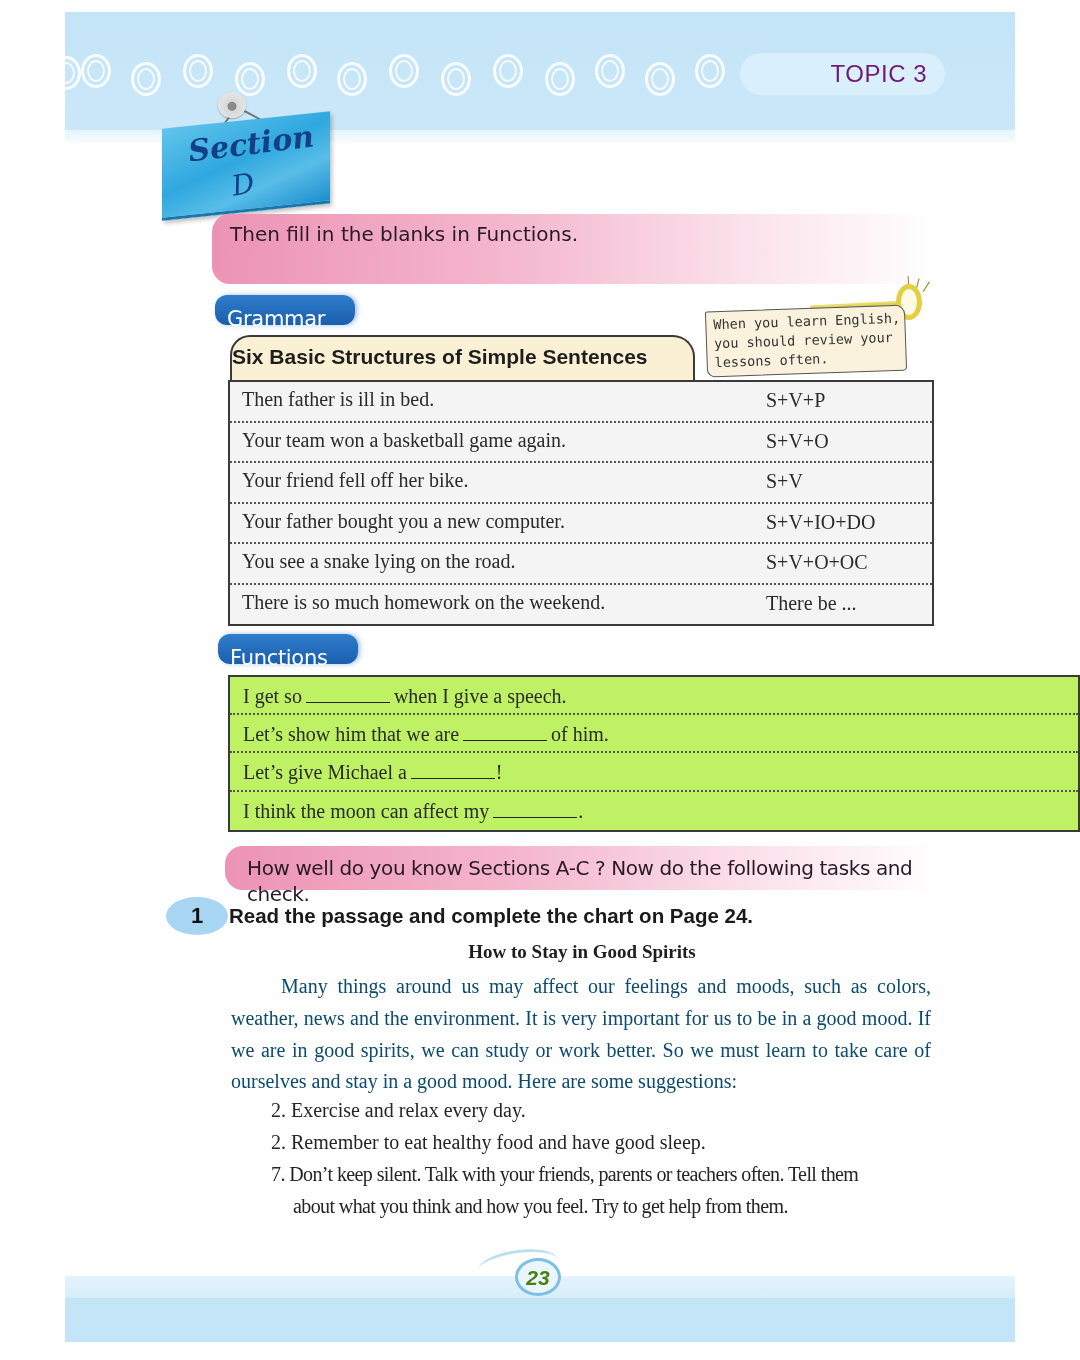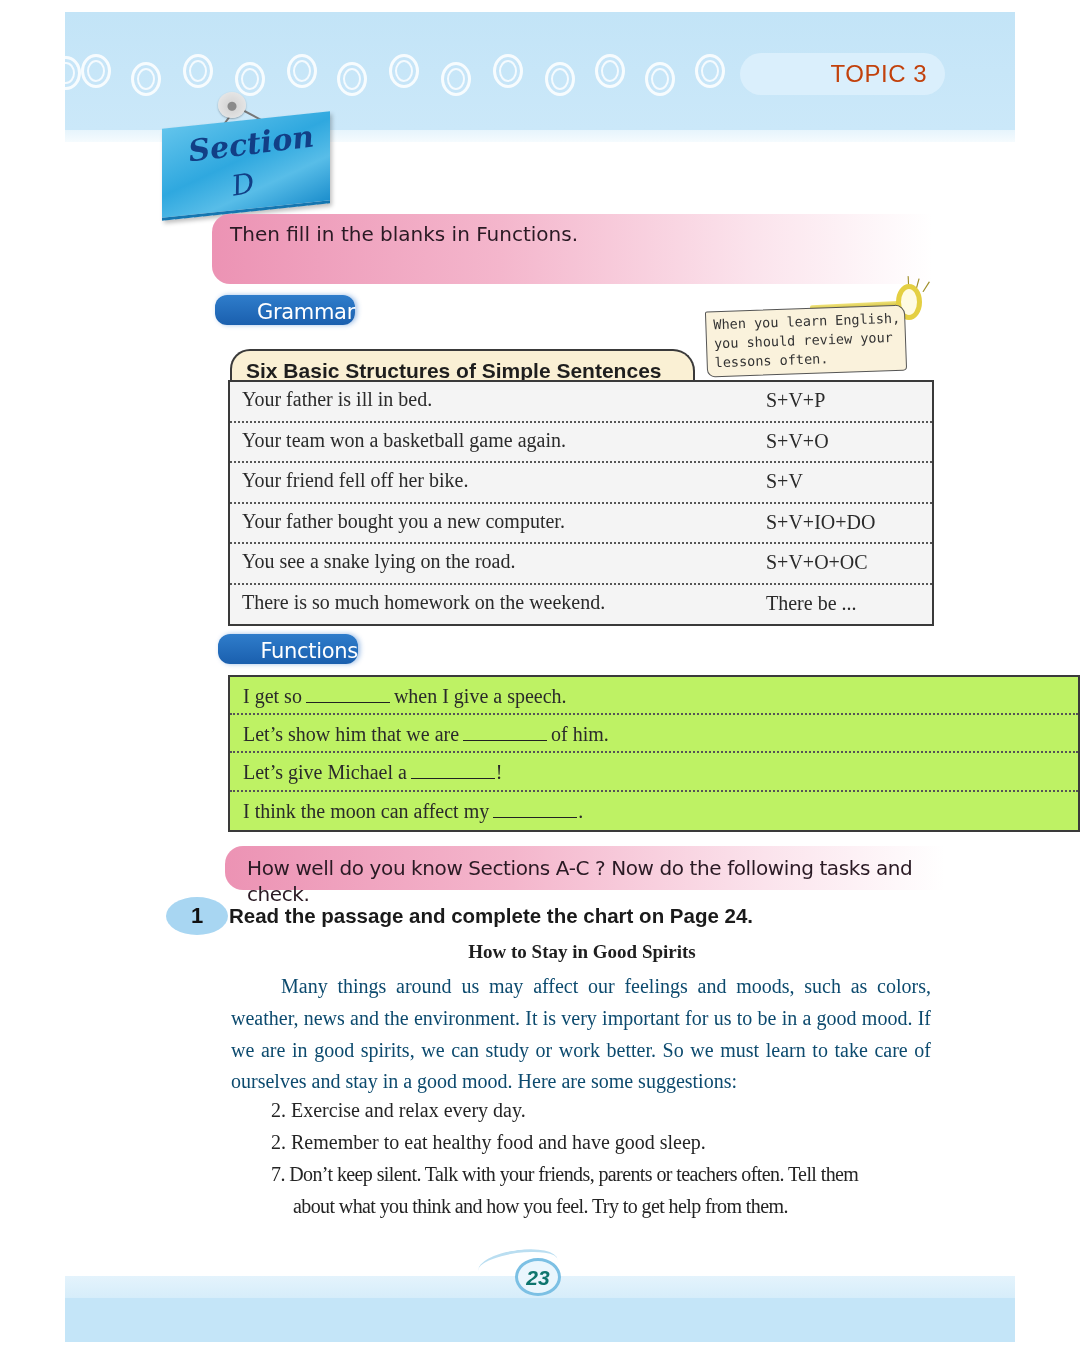--- a/index.html
+++ b/index.html
@@ -18,21 +18,21 @@
     .rings { position: absolute; left: 65px; top: 52px; width: 670px; height: 46px; overflow: hidden; }
     .ring {
       position: absolute; width: 30px; height: 34px; border-radius: 50%;
       border: 3px solid rgba(255,255,255,0.85);
       box-shadow: inset 0 0 0 3px #c6e5f8, inset 0 0 0 5px rgba(255,255,255,0.8);
     }
     .topic-pill {
       position: absolute; left: 740px; top: 53px; width: 205px; height: 42px;
       border-radius: 21px; background: rgba(220,240,252,0.9);
       display: flex; align-items: center; justify-content: flex-end; padding-right: 18px;
-      font-family: "Liberation Sans", sans-serif; font-size: 24px; color: #c2410c; letter-spacing: 0.5px;
+      font-family: "Liberation Sans", sans-serif; font-size: 24px; color: #701a75; letter-spacing: 0.5px;
     }
 
     
     .pin {
       position: absolute; left: 218px; top: 92px; width: 28px; height: 26px; border-radius: 50%;
       background: radial-gradient(circle at 50% 55%, #8a8a8a 0 4px, #d8d8d8 5px, #ededed 100%);
       box-shadow: 0 1px 2px rgba(0,0,0,0.3);
     }
     .string-l { position: absolute; left: 190px; top: 104px; width: 48px; height: 2px; background: #777; transform: rotate(-54deg); transform-origin: right center; }
     .string-r { position: absolute; left: 233px; top: 104px; width: 62px; height: 2px; background: #777; transform: rotate(28deg); transform-origin: left center; }
@@ -60,32 +60,32 @@
     }
     .banner-1 { left: 212px; top: 214px; width: 720px; height: 70px; padding: 5px 0 0 18px; font-size: 20px; line-height: 31px; }
     .banner-2 { left: 218px; top: 846px; width: 720px; height: 44px; padding: 9px 0 0 22px; font-size: 20px; line-height: 26px; letter-spacing: -0.4px; margin-left: 7px; }
 
     
     .blue-tab {
       position: absolute; height: 30px; width: 140px; border-radius: 12px;
       background: linear-gradient(#2f7dcb, #1a5fae);
       box-shadow: 2px 0 5px rgba(40,110,200,0.45);
       color: #ffffff; font-family: "DejaVu Sans", sans-serif; font-size: 21px;
-      padding: 5px 0 0 12px; letter-spacing: -0.3px; text-align: right;
+      padding: 12px 0 0 12px; letter-spacing: -0.3px;
     }
     .tab-grammar { left: 215px; top: 295px; }
     .tab-functions { left: 218px; top: 634px; }
 
     
     .grammar-head {
-      position: absolute; left: 230px; top: 349px; width: 465px; height: 47px;
+      position: absolute; left: 230px; top: 335px; width: 465px; height: 47px;
       background: #faf0d4; border: 2px solid #3a3a3a; border-bottom: none;
       border-radius: 20px 22px 0 0;
       font-family: "Liberation Sans", sans-serif; font-weight: bold; font-size: 21px; color: #1e1e1e;
-      padding: 8px 0 0 14px;
+      padding: 8px 0 0 0;
     }
     .grammar-table {
       position: absolute; left: 228px; top: 380px; width: 706px; height: 246px;
       border: 2px solid #3a3a3a; background: #f4f4f4;
     }
     .g-row {
       position: relative; height: 40.6px; border-bottom: 2px dotted #555;
       display: flex; align-items: center; font-size: 20px;
     }
     .g-row:last-child { border-bottom: none; padding-left: 8px; }
@@ -149,21 +149,21 @@
     .bottom-light { position: absolute; left: 65px; top: 1276px; width: 950px; height: 22px; background: linear-gradient(#e4f3fc, #d6edfa); }
     .bottom-band { position: absolute; left: 65px; top: 1298px; width: 950px; height: 44px; background: #c4e5f8; }
     .page-swirl {
       position: absolute; left: 478px; top: 1250px; width: 80px; height: 30px;
       border-top: 3px solid #a9d6ee; border-radius: 50% 50% 0 0; transform: rotate(-8deg); opacity: 0.8;
     }
     .page-num {
       position: absolute; left: 515px; top: 1258px; width: 46px; height: 38px; border-radius: 50%;
       border: 3px solid #7cc0e4; background: #eaf6fd;
       font-family: "Liberation Sans", sans-serif; font-style: italic; font-weight: bold;
-      font-size: 21px; color: #0f766e; text-align: center; line-height: 33px;
+      font-size: 21px; color: #4d7c0f; text-align: center; line-height: 33px;
     }
   </style>
 </head>
 <body>
 
 <div class="top-band"></div>
 <div class="top-band-light"></div>
 <div class="rings">
   <span class="ring" style="left:-14px;top:4px"></span>
   <span class="ring" style="left:16px;top:2px"></span>
@@ -200,21 +200,21 @@
 <div class="key-bow"></div>
 <div class="note">
   <div>When you learn English,</div>
   <div>you should review your</div>
   <div>lessons often.</div>
 </div>
 
 <div class="grammar-head">Six Basic Structures of Simple Sentences</div>
 <div class="grammar-table">
   <div class="g-row">
-    <span class="g-sentence">Your father is ill in bed.</span>
+    <span class="g-sentence">Then father is ill in bed.</span>
     <span class="g-structure">S+V+P</span>
   </div>
   <div class="g-row">
     <span class="g-sentence">Your team won a basketball game again.</span>
     <span class="g-structure">S+V+O</span>
   </div>
   <div class="g-row">
     <span class="g-sentence">Your friend fell off her bike.</span>
     <span class="g-structure">S+V</span>
   </div>

